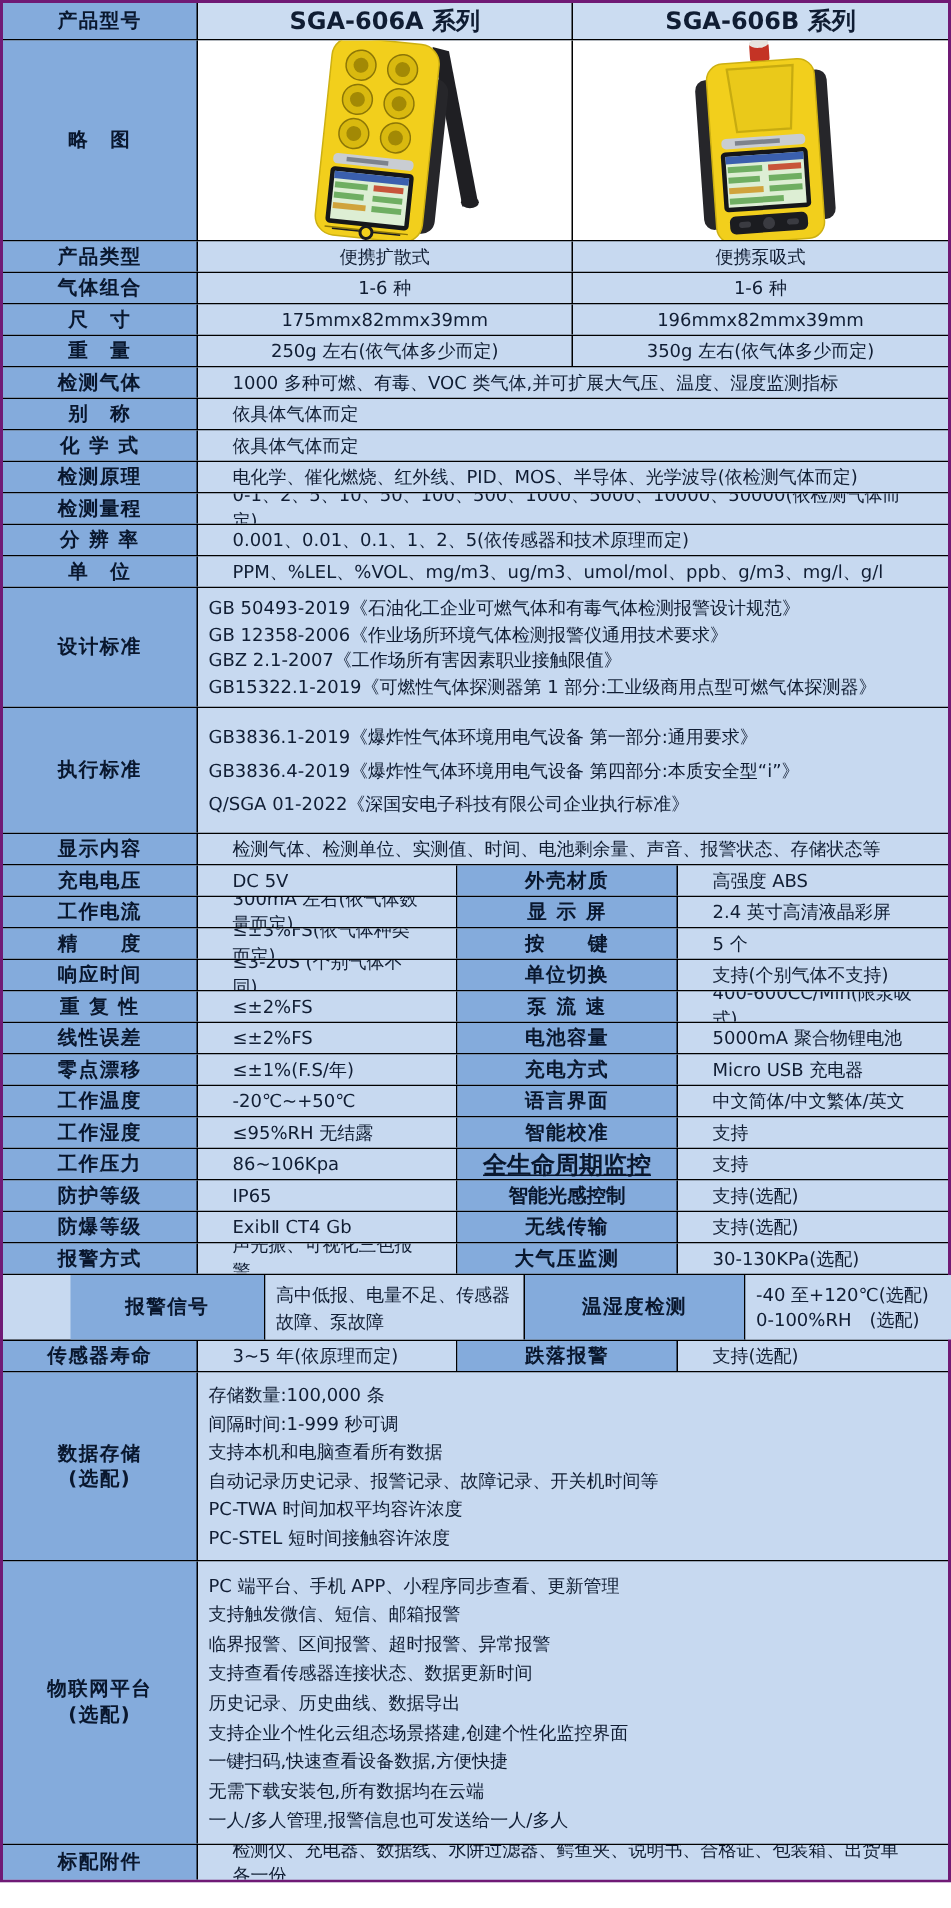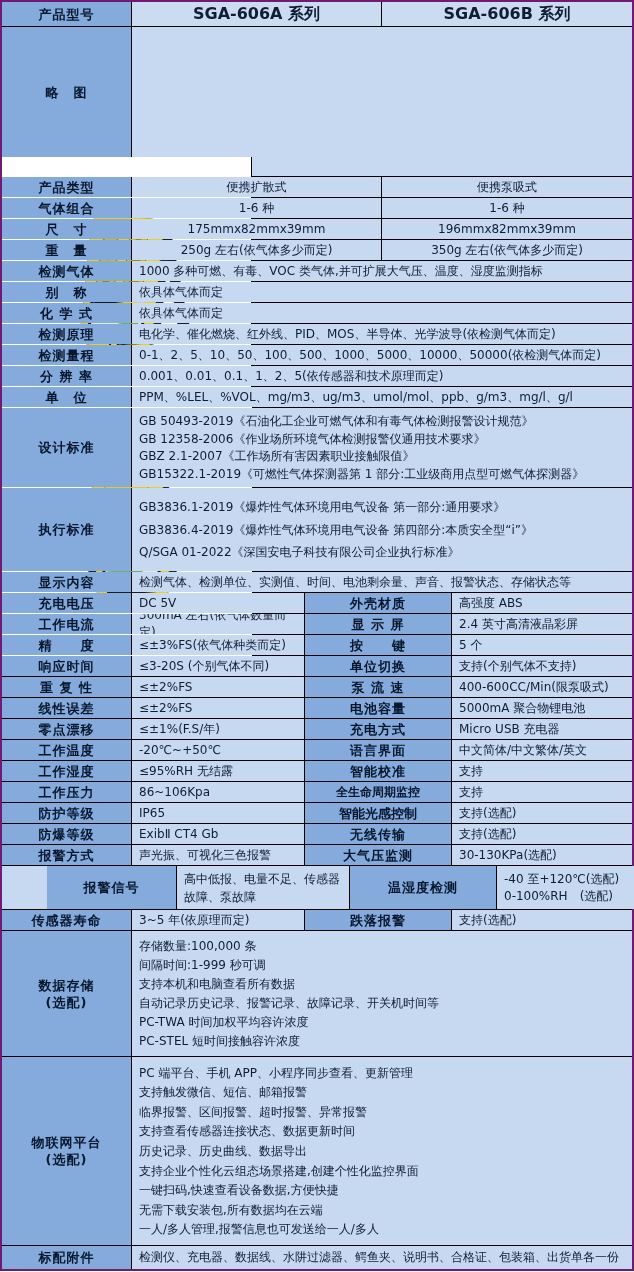--- a/index.html
+++ b/index.html
@@ -29,31 +29,31 @@
     background: #84abdc;
     font-weight: bold;
     font-size: 13px;
     justify-content: center;
     text-align: center;
     color: #09172e;
     letter-spacing: 1px;
     line-height: 17px;
     flex-direction: column;
   }
-  .val { background: #c7d9f0; font-size: 12px; padding: 0 7px; }
+  .val { background: #c7d9f0; font-size: 12px; padding: 0 23px; }
   .center { justify-content: center; text-align: center; padding: 0 2px; }
   .colA { width: 250px; flex: 0 0 250px; }
   .colB { width: 250px; flex: 0 0 250px; }
   .wide { width: 500px; flex: 0 0 500px; }
   .v1 { width: 173px; flex: 0 0 173px; }
   .l2 { width: 147px; flex: 0 0 147px; }
   .v2 { width: 180px; flex: 0 0 180px; }
   .h-header { height: 25px; }
   .h-header .val { font-weight: bold; font-size: 16px; background:#cbdcf1; }
-  .h-sketch { height: 150px; flex-direction: column; }
+  .h-sketch { height: 134px; }
   .h21 { height: 21px; }
   .h44 { height: 44px; padding-left: 45px; }
   .h80 { height: 80px; }
   .h84 { height: 84px; }
   .h126 { height: 126px; }
   .h189 { height: 189px; }
   .h23 { height: 23px; }
   .lines {
     flex-direction: column;
     align-items: flex-start;
@@ -286,21 +286,21 @@
   </div>
   <div class="row h21">
     <div class="cell label">工作湿度</div>
     <div class="cell val v1">≤95%RH 无结露</div>
     <div class="cell label l2">智能校准</div>
     <div class="cell val v2">支持</div>
   </div>
   <div class="row h21">
     <div class="cell label">工作压力</div>
     <div class="cell val v1">86~106Kpa</div>
-    <div class="cell label l2" style="letter-spacing:0; font-size:12px;">全生命周期监控</div>
+    <div class="cell label l2" style="letter-spacing:0; font-size:16px;text-decoration:underline;">全生命周期监控</div>
     <div class="cell val v2">支持</div>
   </div>
   <div class="row h21">
     <div class="cell label">防护等级</div>
     <div class="cell val v1">IP65</div>
     <div class="cell label l2" style="letter-spacing:0;">智能光感控制</div>
     <div class="cell val v2">支持(选配)</div>
   </div>
   <div class="row h21">
     <div class="cell label">防爆等级</div>

